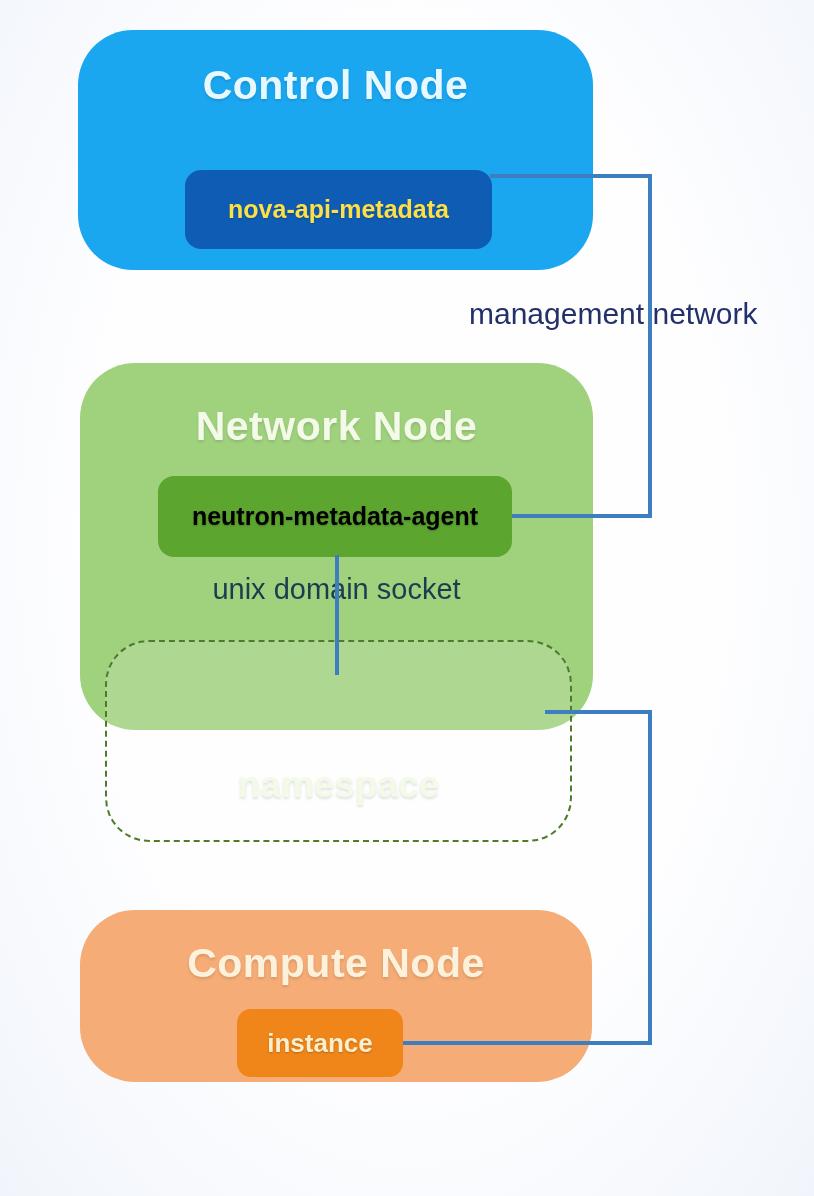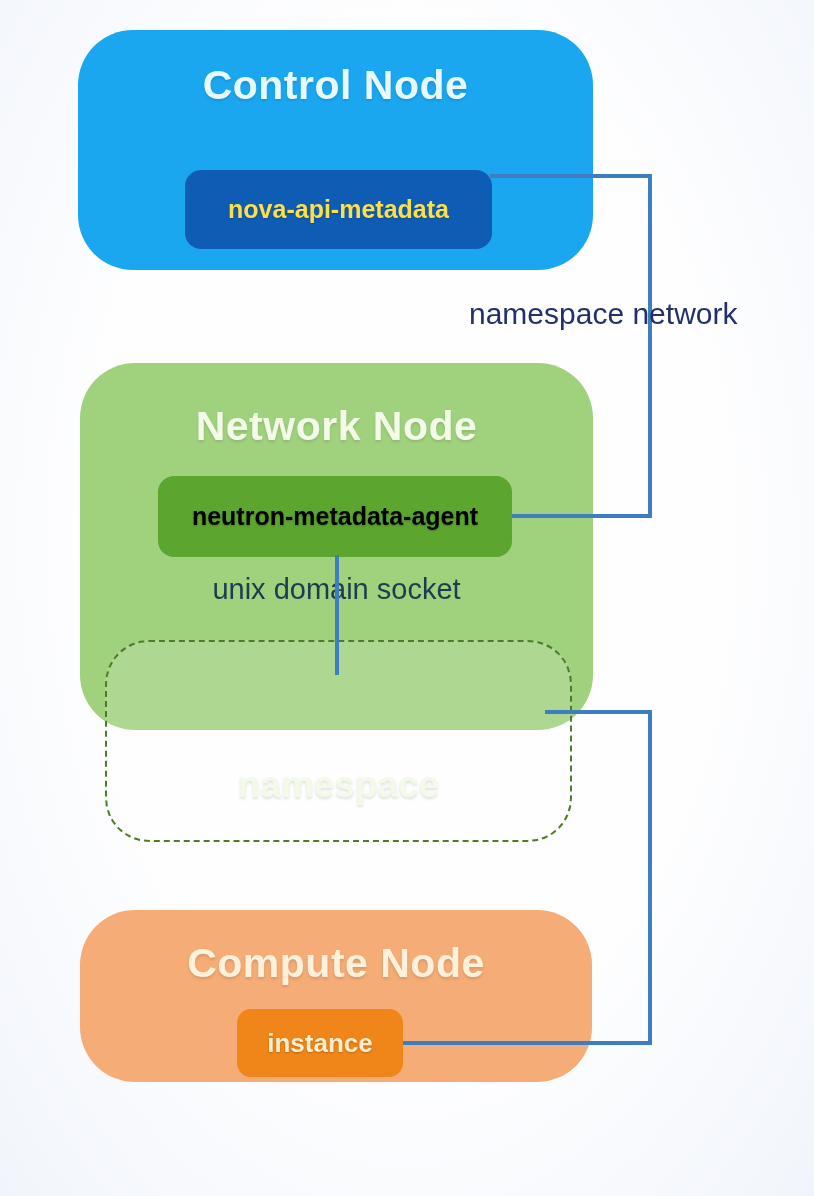--- a/index.html
+++ b/index.html
@@ -141,15 +141,15 @@
       <span>instance</span>
     </div>
   </div>
 
   <svg class="connector-layer" viewBox="0 0 814 1196">
     <polyline points="490,176 650,176 650,516 512,516"></polyline>
     <polyline points="337,555 337,675"></polyline>
     <polyline points="545,712 650,712 650,1043 403,1043"></polyline>
   </svg>
 
-  <div class="net-label management-label">namespace network</div>
+  <div class="net-label management-label">management network</div>
 
 </div>
 
 </body></html>

